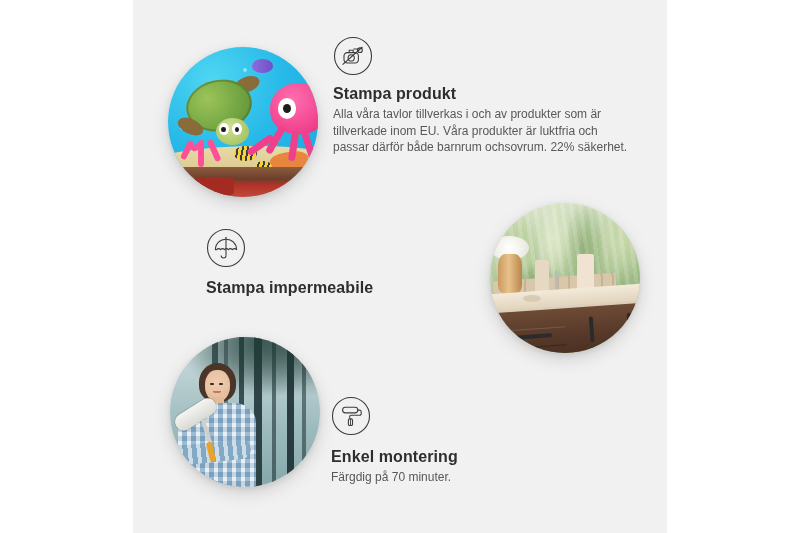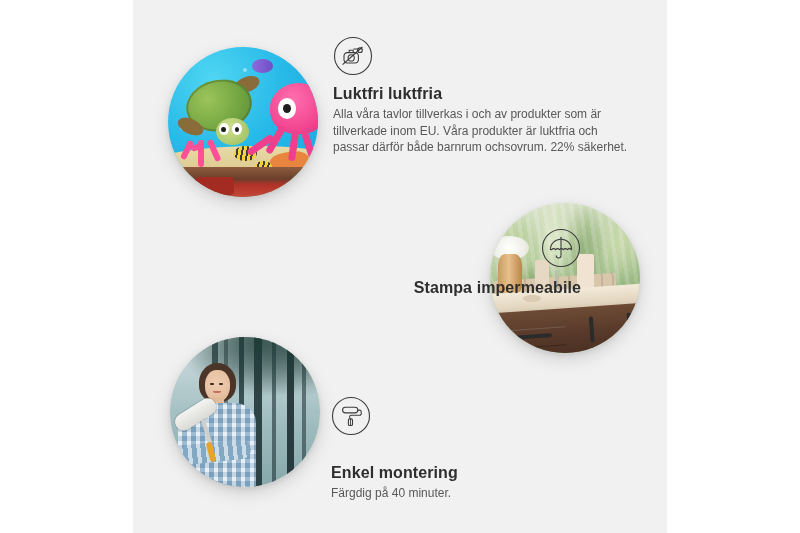--- a/index.html
+++ b/index.html
@@ -300,24 +300,24 @@
   }
   .block p {
     margin: 3px 0 0 0;
     font-size: 12px;
     line-height: 16.5px;
     color: #58585a;
   }
 
   #block-odour  { left: 200px; top: 36px;  width: 296px; text-align: left; }
   #block-odour h3 { margin-top: 9px; }
-  #block-water  { left: 73px;  top: 228px; width: 375px; text-align: right; }
+  #block-water  { left: 73px;  top: 228px; width: 375px; }
   #block-water h3 { margin-top: 7px; }
   #block-mount  { left: 198px; top: 396px; width: 300px; text-align: left; }
-  #block-mount h3 { margin-top: 24px; }
+  #block-mount h3 { margin-top: 8px; }
   #block-water .icon-wrap { display: inline-block; }
   #block-mount .icon-wrap { display: inline-block; }
 
   .ico { display:block; }
 </style>
 </head>
 <body>
 
 <div id="page">
   <div id="panel">
@@ -363,21 +363,21 @@
         <svg class="ico" width="40" height="40" viewBox="0 0 40 40" aria-hidden="true">
           <circle cx="20" cy="20" r="18.5" fill="none" stroke="#3c3c3c" stroke-width="1.1"></circle>
           <path d="M14.2 16.6 h8.0 a3.2 3.2 0 0 1 3.2 3.2 v4.0 a3.2 3.2 0 0 1 -3.2 3.2 h-8.0 a3.2 3.2 0 0 1 -3.2 -3.2 v-4.0 a3.2 3.2 0 0 1 3.2 -3.2 z" fill="none" stroke="#3c3c3c" stroke-width="1.1"></path>
           <path d="M16.2 16.6 v-2.3 h4.0 v2.3" fill="none" stroke="#3c3c3c" stroke-width="1.1"></path>
           <path d="M20.4 13.0 h4.1 v2.2" fill="none" stroke="#3c3c3c" stroke-width="1.1"></path>
           <circle cx="27.0" cy="14.2" r="2.3" fill="none" stroke="#3c3c3c" stroke-width="1.1"></circle>
           <circle cx="18.2" cy="21.9" r="3.1" fill="none" stroke="#3c3c3c" stroke-width="1.1"></circle>
           <line x1="9.6" y1="28.6" x2="29.4" y2="11.0" stroke="#3c3c3c" stroke-width="1.2"></line>
         </svg>
       </div>
-      <h3>Luktfri luktfria</h3>
+      <h3>Stampa produkt</h3>
       <p>Alla våra tavlor tillverkas i och av produkter som är tillverkade inom EU. Våra produkter är luktfria och passar därför både barnrum ochsovrum. 22% säkerhet.</p>
     </div>
 
     <div class="photo" id="photo-bath">
       <div class="inner">
         <div class="wall"></div>
         <div class="backsplash"></div>
         <div class="towel t2"></div>
         <div class="towel t1"></div>
         <div class="faucet"></div>
@@ -441,17 +441,17 @@
         <svg class="ico" width="40" height="40" viewBox="0 0 40 40" aria-hidden="true">
           <circle cx="20" cy="20" r="18.5" fill="none" stroke="#3c3c3c" stroke-width="1.1"></circle>
           <rect x="11.6" y="11.3" width="15.2" height="5.6" rx="2.8" fill="none" stroke="#3c3c3c" stroke-width="1.1"></rect>
           <path d="M26.8 14.1 h1.9 a1.5 1.5 0 0 1 1.5 1.5 v2.1 a1.5 1.5 0 0 1 -1.5 1.5 h-8.6
                    a1.4 1.4 0 0 0 -1.4 1.4 v1.2" fill="none" stroke="#3c3c3c" stroke-width="1.1" stroke-linecap="round"></path>
           <rect x="17.4" y="22.9" width="4.1" height="6.6" rx="1.3" fill="none" stroke="#3c3c3c" stroke-width="1.1"></rect>
           <line x1="19.5" y1="22.9" x2="19.5" y2="29.5" stroke="#3c3c3c" stroke-width="0.9"></line>
         </svg>
       </div>
       <h3>Enkel montering</h3>
-      <p>Färgdig på 40 minuter.</p>
+      <p>Färgdig på 70 minuter.</p>
     </div>
 
   </div>
 </div>
 
 </body></html>

